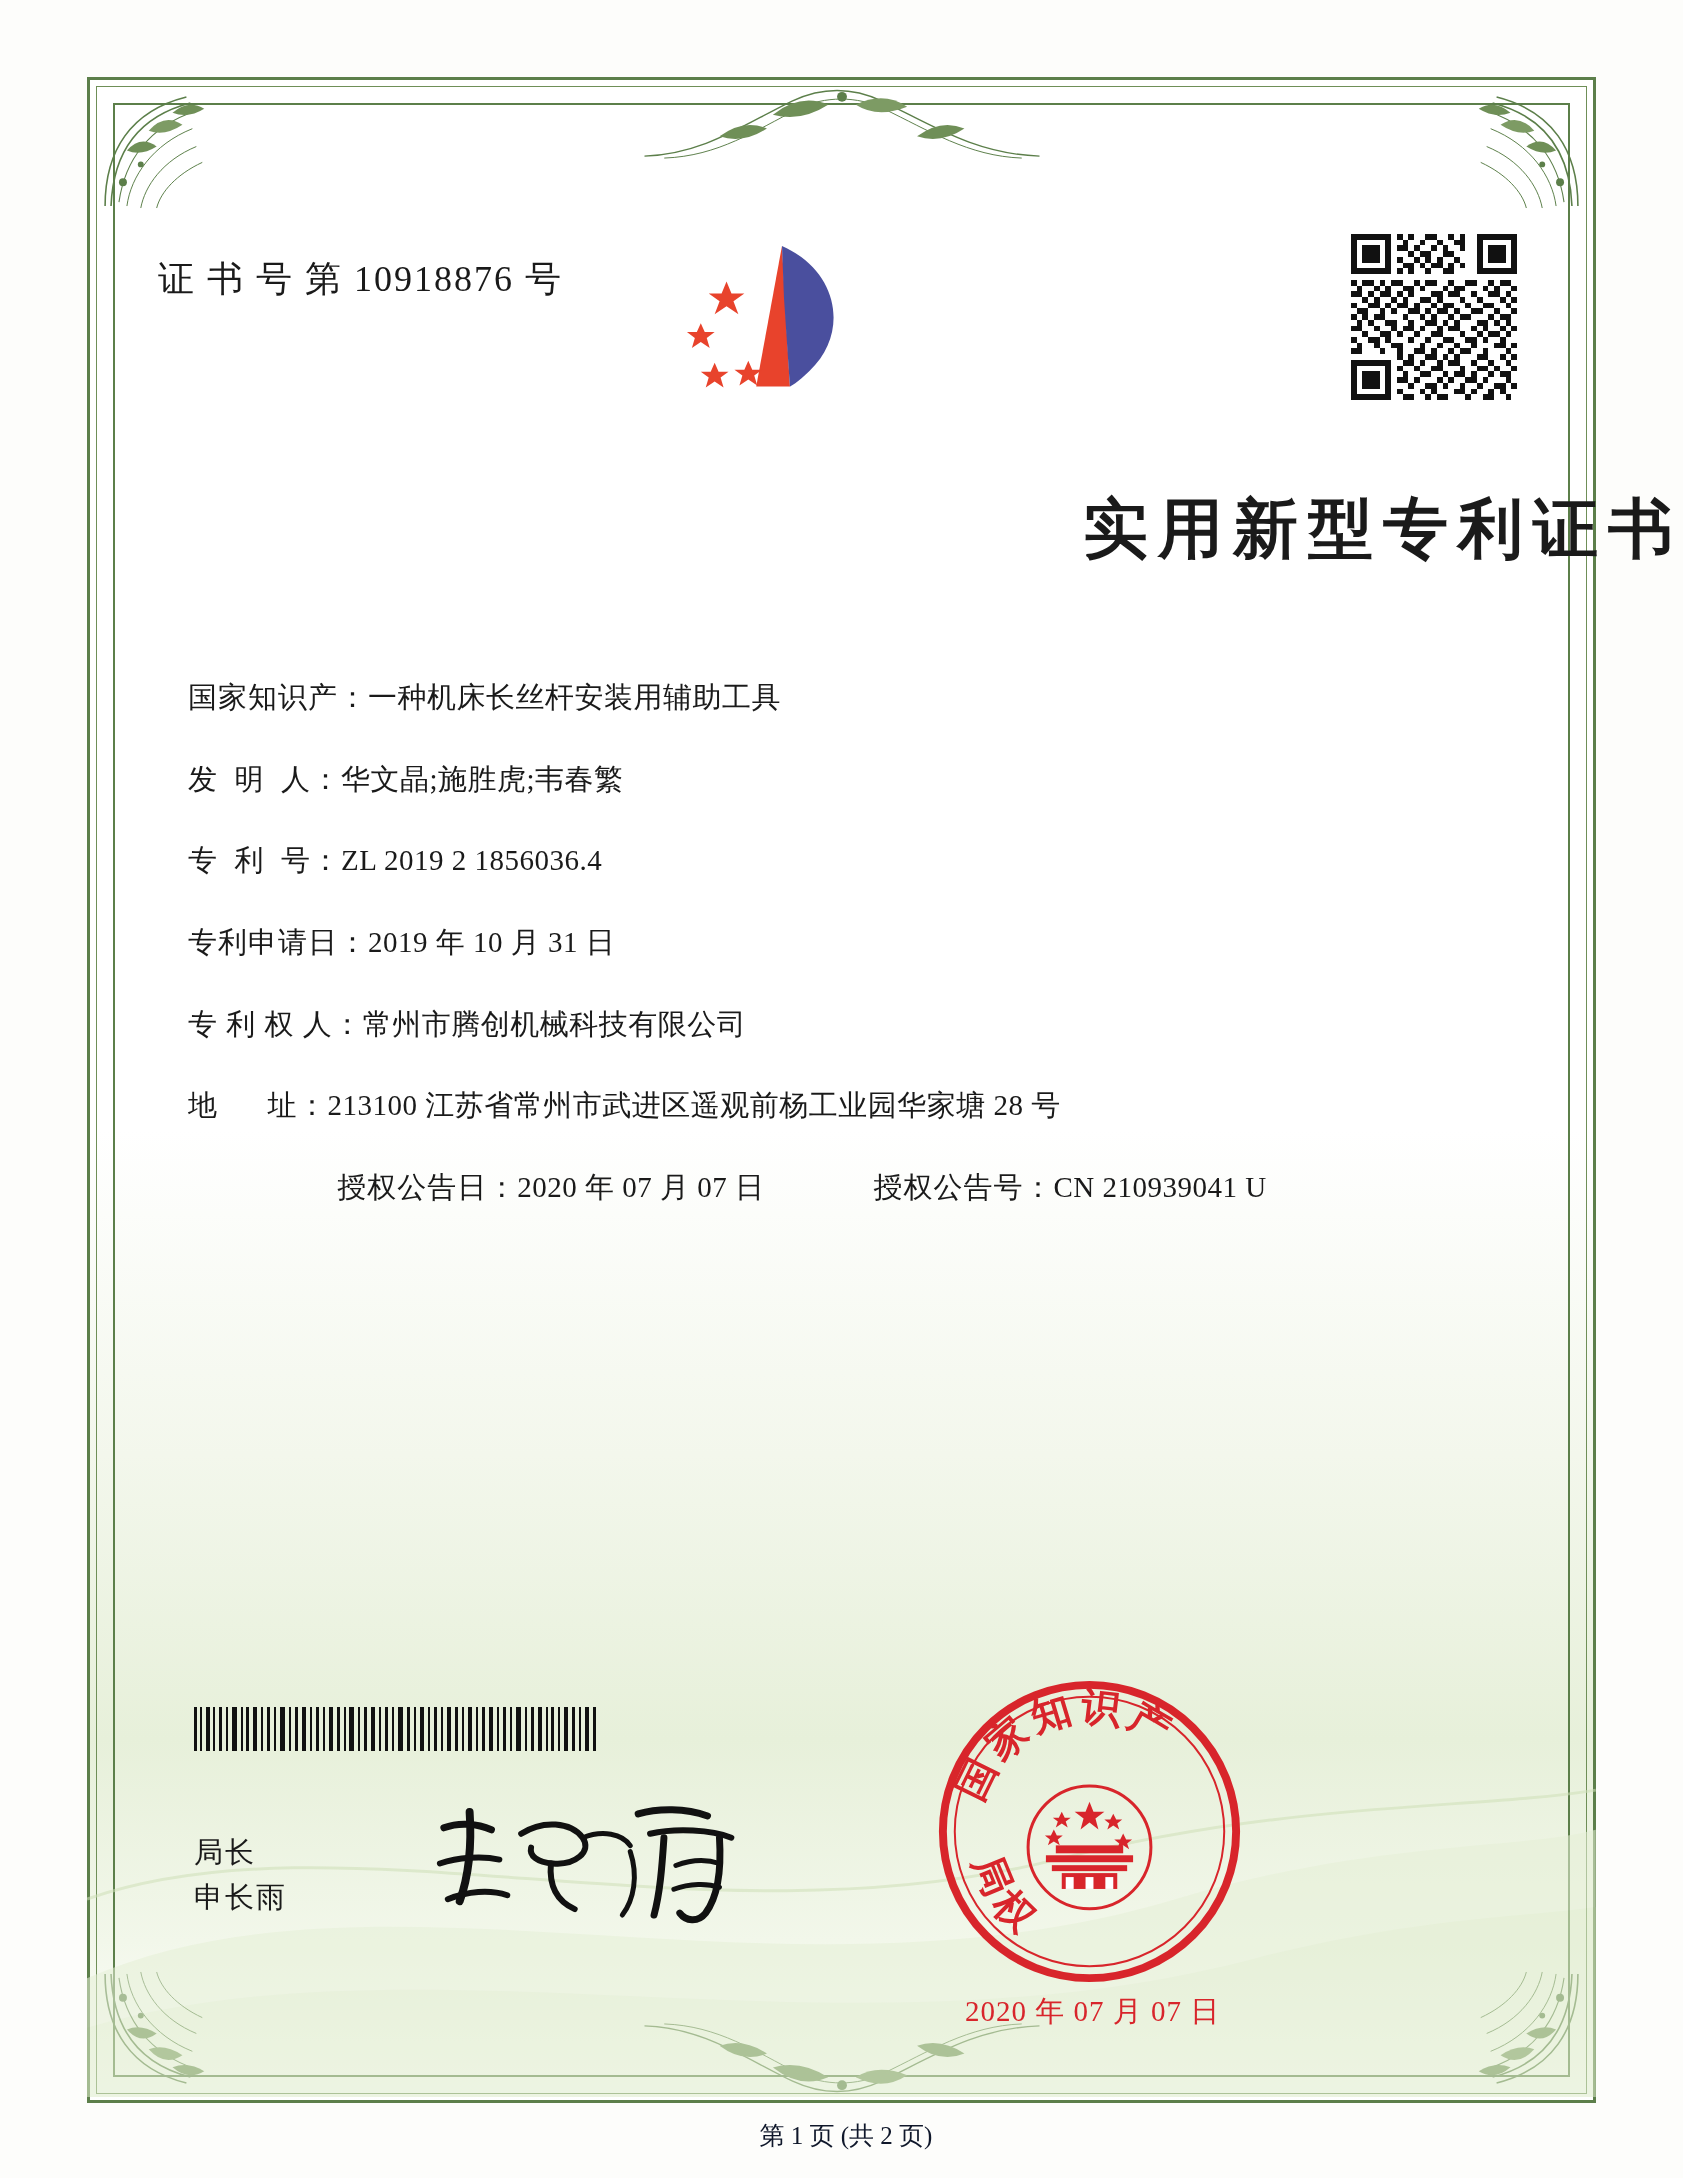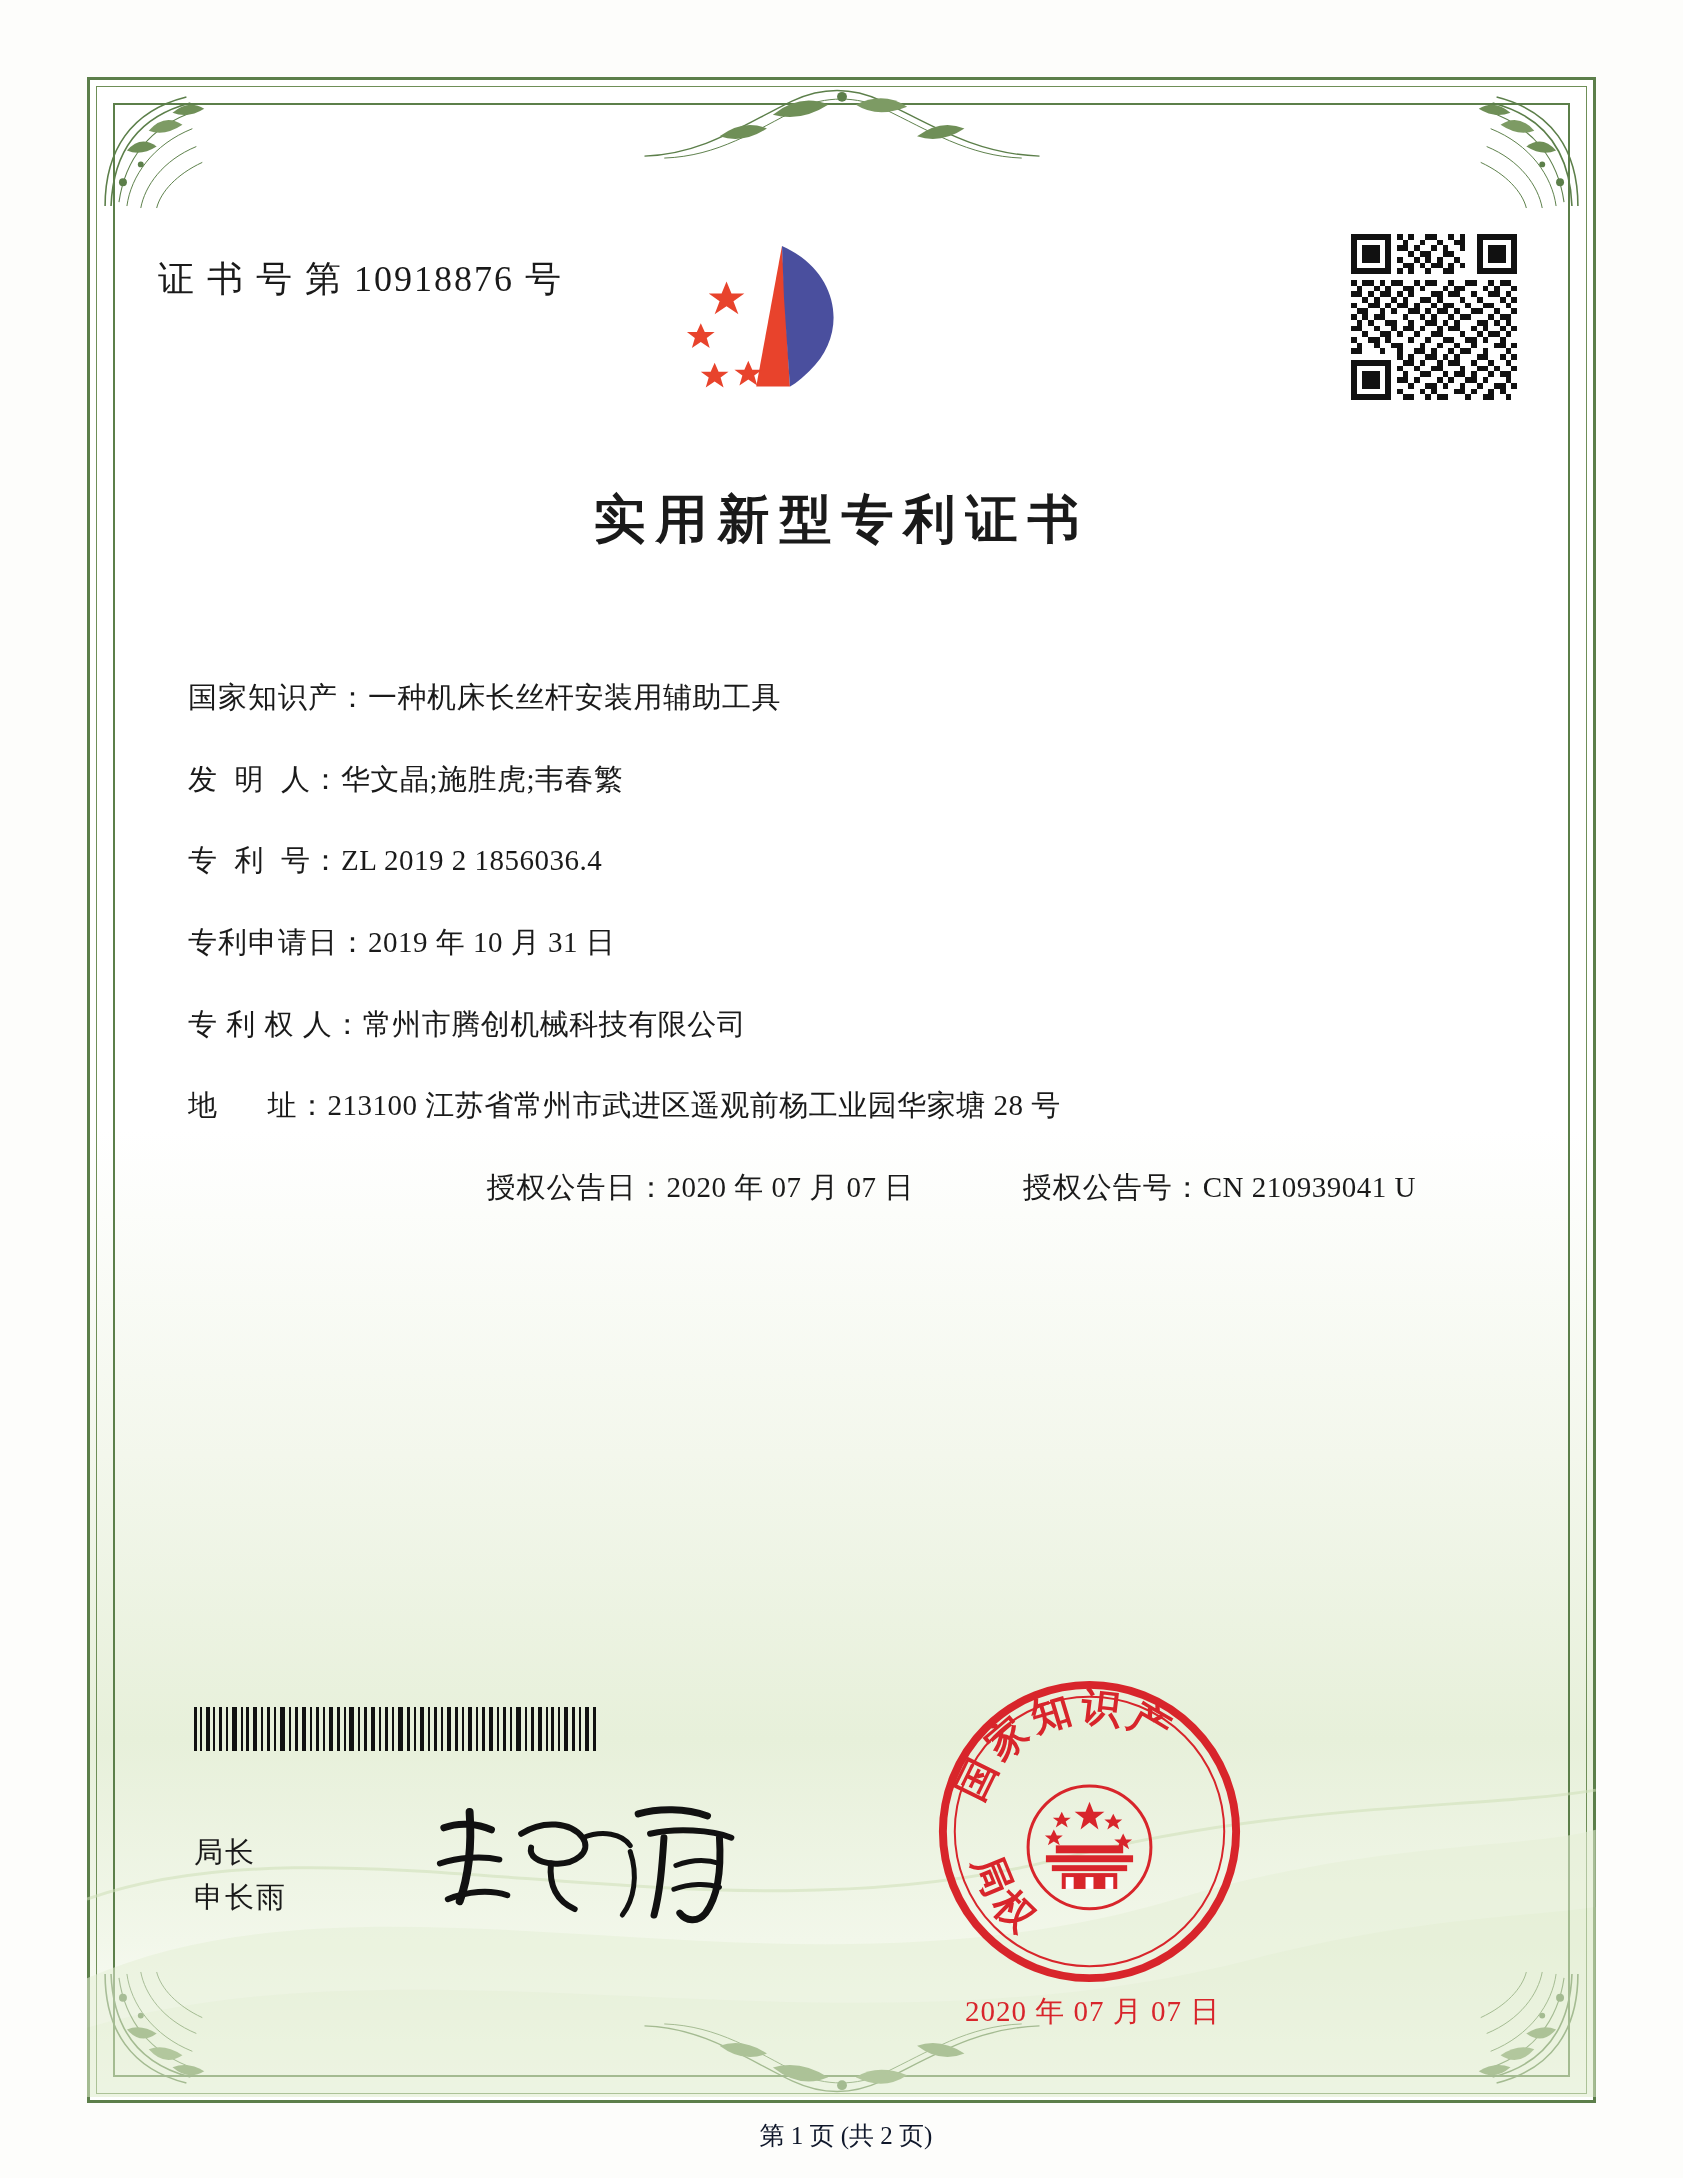--- a/index.html
+++ b/index.html
@@ -106,22 +106,22 @@
     top: 234px;
     width: 166px;
     height: 166px;
   }
 
   
   .title {
     position: absolute;
     left: 0; right: 0;
     top: 485px;
-    text-align: center;
-    font-size: 52px;
+    text-align: right;
+    font-size: 65px;
     font-weight: bold;
     letter-spacing: 10px;
     font-family: "DejaVu Serif", "Liberation Serif", serif;
   }
 
   
   .fields {
     position: absolute;
     left: 188px;
     top: 679px;
@@ -135,21 +135,21 @@
     line-height: 1.3;
   }
   .f-label {
     white-space: pre;
     letter-spacing: 1px;
   }
   .f-value {
     letter-spacing: 0.5px;
   }
   .field.inline2 {
-    justify-content: flex-end;
+    justify-content: center;
   }
   .gap {
     display: inline-block;
     width: 109px;
   }
 
   
   .paras {
     position: absolute;
     left: 188px;

